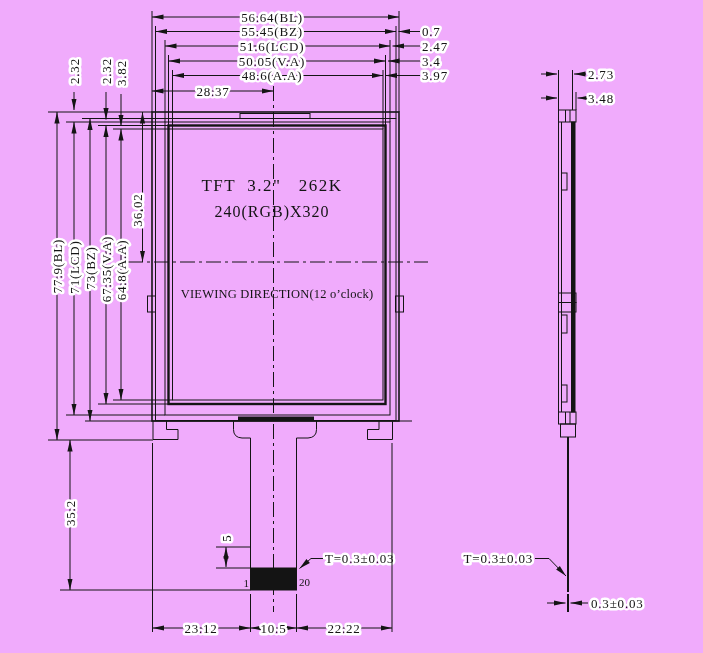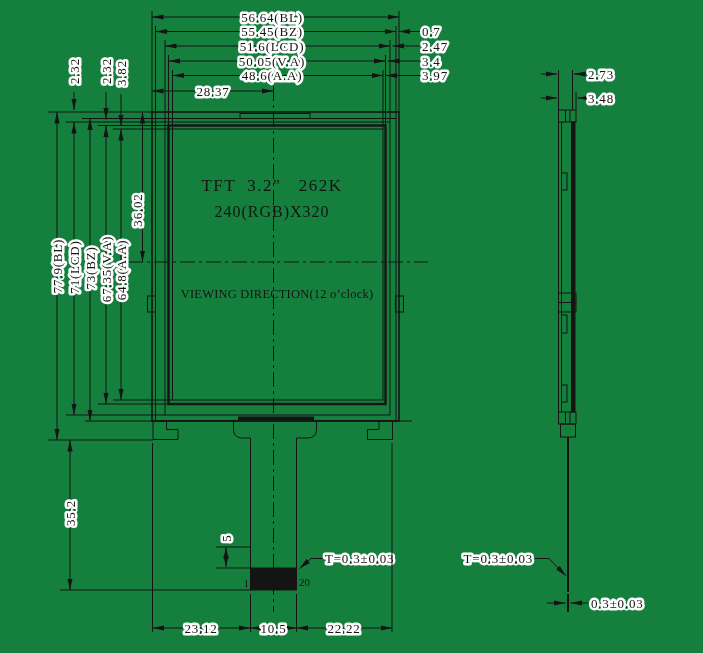--- a/index.html
+++ b/index.html
@@ -1,16 +1,16 @@
 <!DOCTYPE html>
 <html><head>
 <meta charset="utf-8">
 <style>
   html,body{margin:0;padding:0;background:#fff;}
-  .stage{width:703px;height:653px;background:#15803d;position:relative;overflow:hidden;}
+  .stage{width:703px;height:653px;background:#f0abfc;position:relative;overflow:hidden;}
   svg{display:block;}
   svg text{font-family:"Liberation Serif","DejaVu Serif",serif;fill:#141414;}
   .dim{font-size:13px;letter-spacing:0.8px;paint-order:stroke;stroke:#ffffff;stroke-width:5px;stroke-linejoin:round;}
   .vmid{dominant-baseline:central;}
   .t1{font-size:17px;letter-spacing:1.5px;}
   .t2{font-size:16px;letter-spacing:1px;}
   .vd{font-size:12.5px;letter-spacing:0.2px;}
   .pin{font-size:11px;}
   .ln{stroke:#141414;stroke-width:1;fill:none;}
   .thk{stroke-width:2.4;}

